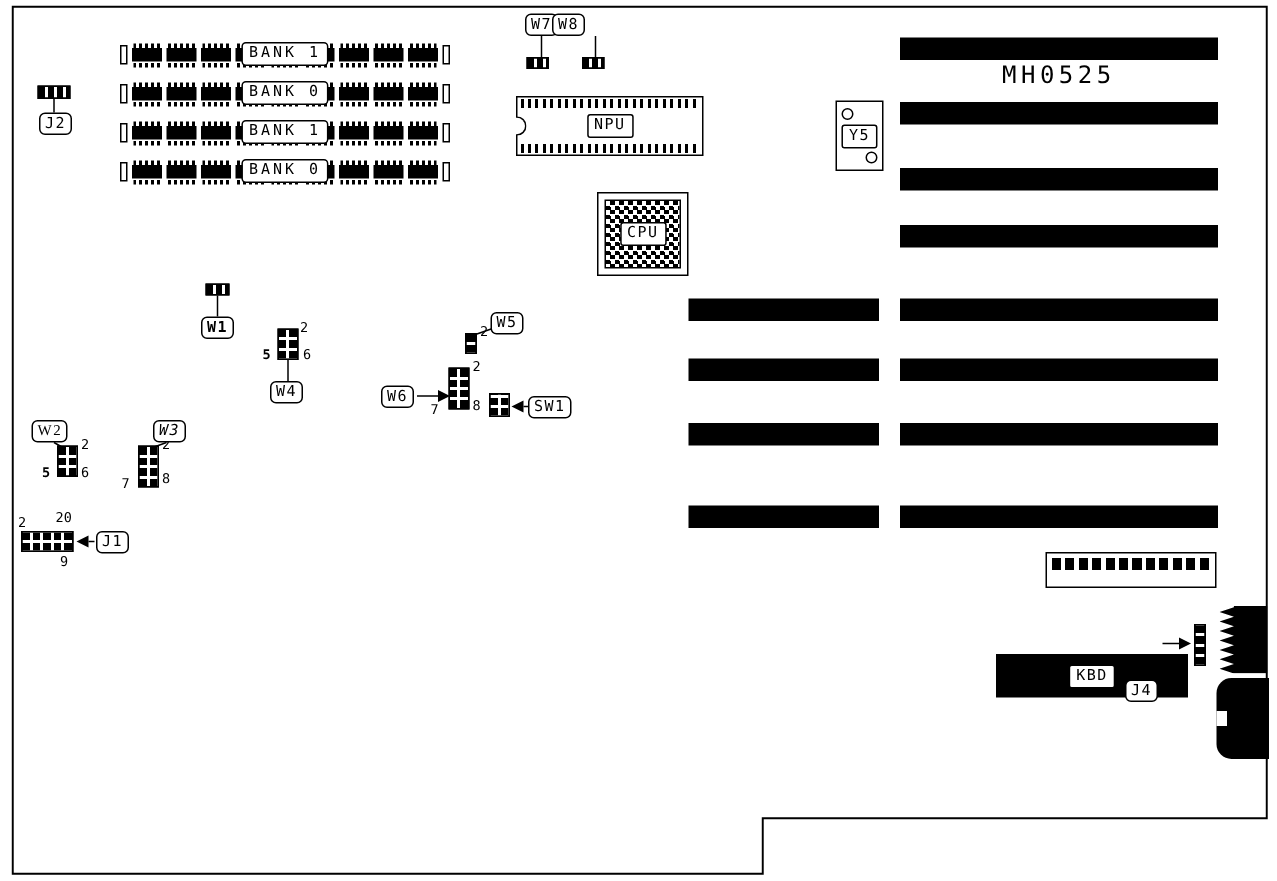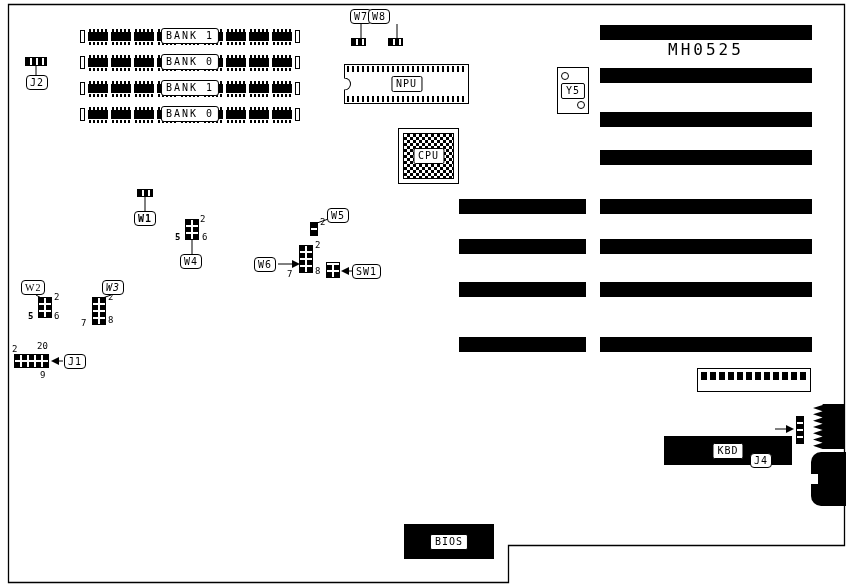--- a/index.html
+++ b/index.html
@@ -271,17 +271,14 @@
   <div class="pwr" style="left:697px;top:368px;width:114px;height:24px;"></div>
 
   <div class="edgecon" style="left:813px;top:404px;width:32px;height:45px;"></div>
 
   <div class="din" style="left:811px;top:452px;width:35px;height:54px;"></div>
 
   <div class="blackchip" style="left:664px;top:436px;width:128px;height:29px;">
     <div class="chiplbl">KBD</div>
   </div>
 
-  <div class="blackchip" style="left:404px;top:524px;width:90px;height:35px;">
-    <div class="chiplbl">BIOS</div>
-  </div>
 
 </div>
 
 </body></html>

